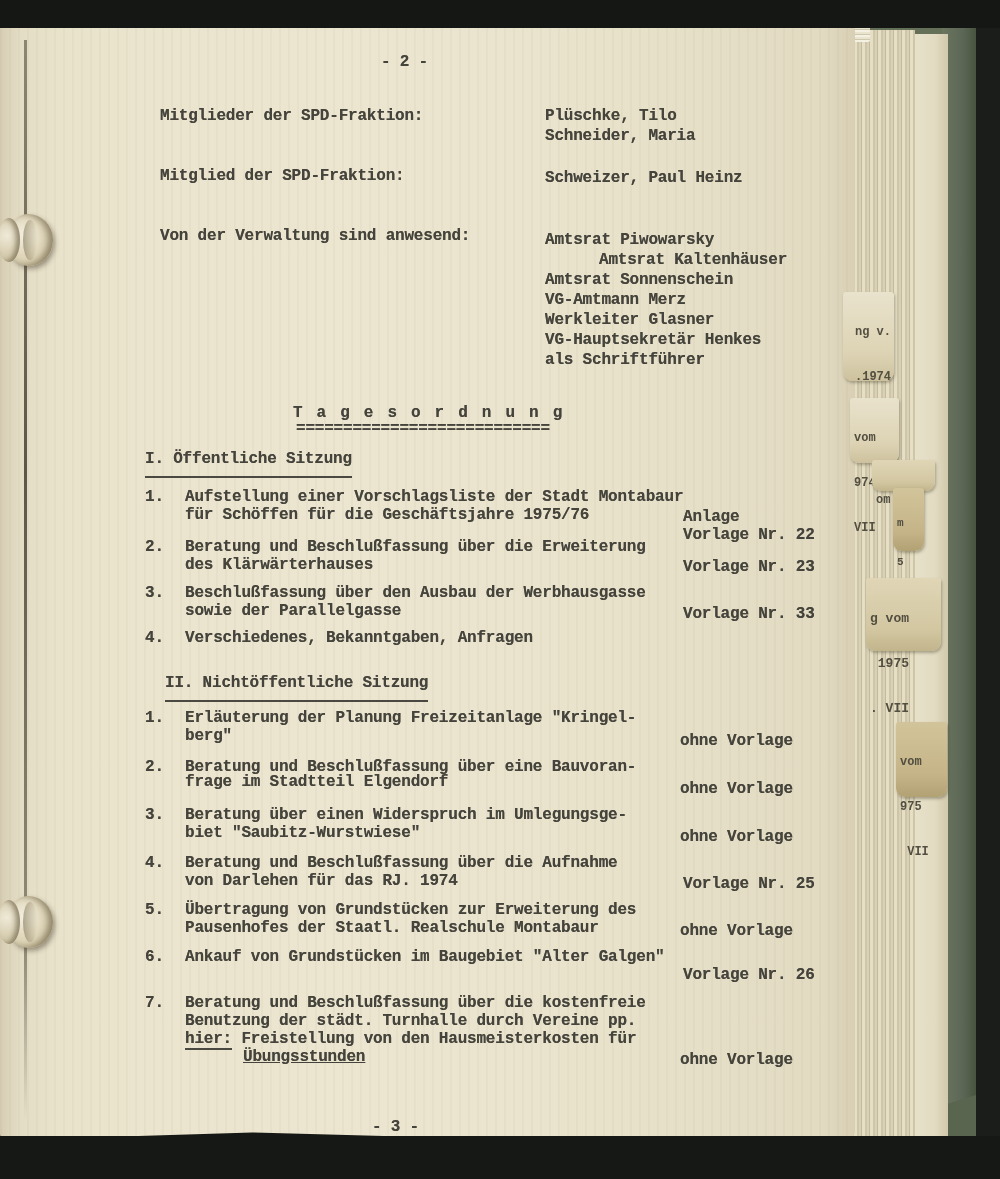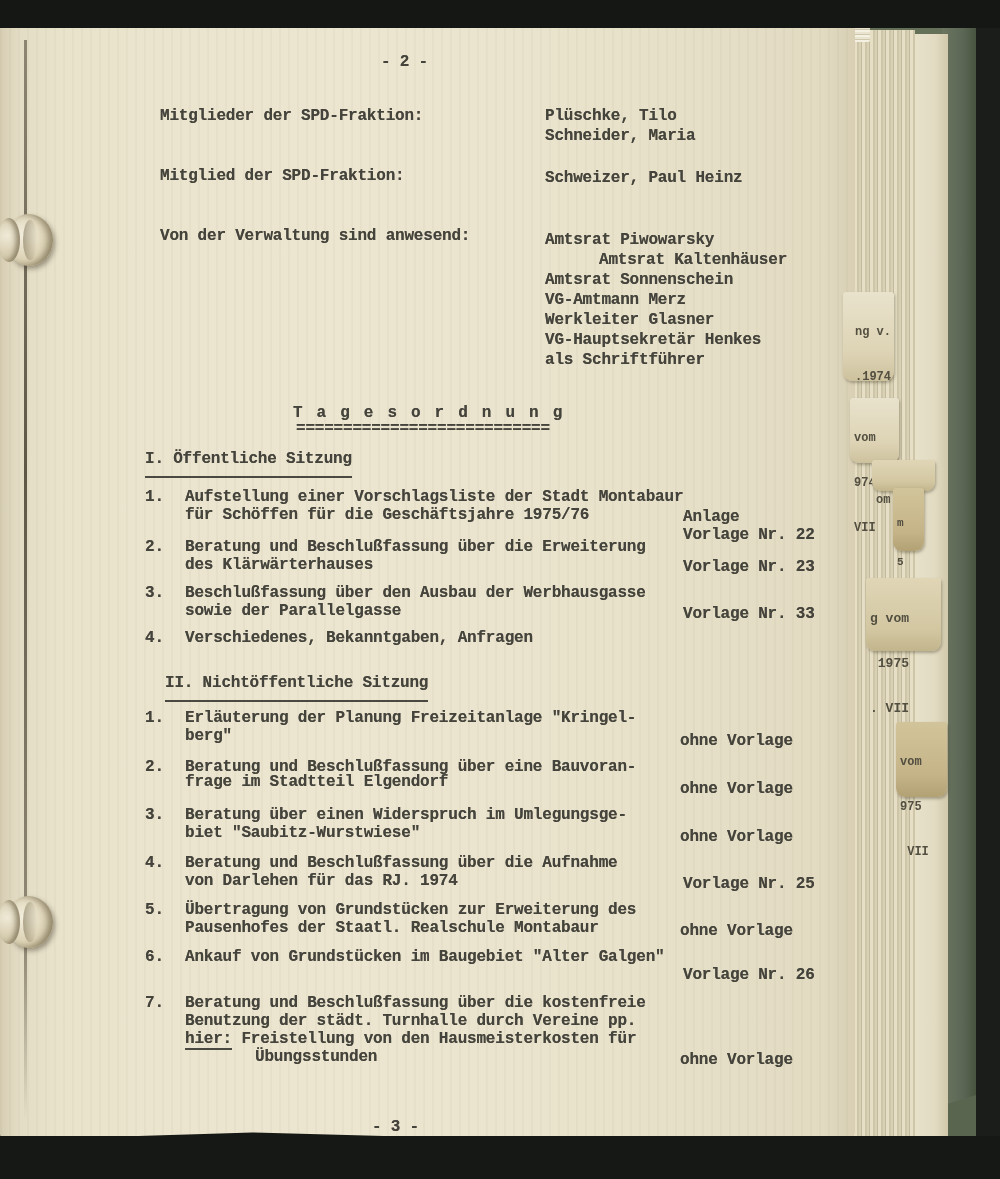--- a/index.html
+++ b/index.html
@@ -142,21 +142,21 @@
 <div class="tl" style="left:680px;top:921px;">ohne Vorlage</div>
 
 <div class="tl" style="left:145px;top:947px;">6.</div>
 <div class="tl" style="left:185px;top:947px;">Ankauf von Grundstücken im Baugebiet "Alter Galgen"</div>
 <div class="tl" style="left:683px;top:965px;">Vorlage Nr. 26</div>
 
 <div class="tl" style="left:145px;top:993px;">7.</div>
 <div class="tl" style="left:185px;top:993px;">Beratung und Beschlußfassung über die kostenfreie</div>
 <div class="tl" style="left:185px;top:1011px;">Benutzung der städt. Turnhalle durch Vereine pp.</div>
 <div class="tl" style="left:185px;top:1029px;"><span class="uline">hier:</span><span> Freistellung von den Hausmeisterkosten für</span></div>
-<div class="tl" style="left:255px;top:1047px;">Übungsstunden</div>
+<div class="tl" style="left:243px;top:1047px;text-decoration:underline;">Übungsstunden</div>
 <div class="tl" style="left:680px;top:1050px;">ohne Vorlage</div>
 
 <div class="tl" style="left:372px;top:1117px;">- 3 -</div>
 
 <div class="tab tab-light" style="left:843px;top:292px;width:44px;height:84px;text-align:right;">
   <div>ng v.</div>
   <div>.1974</div>
   <div>-P.</div>
 </div>
 <div class="tab tab-light" style="left:850px;top:398px;width:42px;height:60px;">

